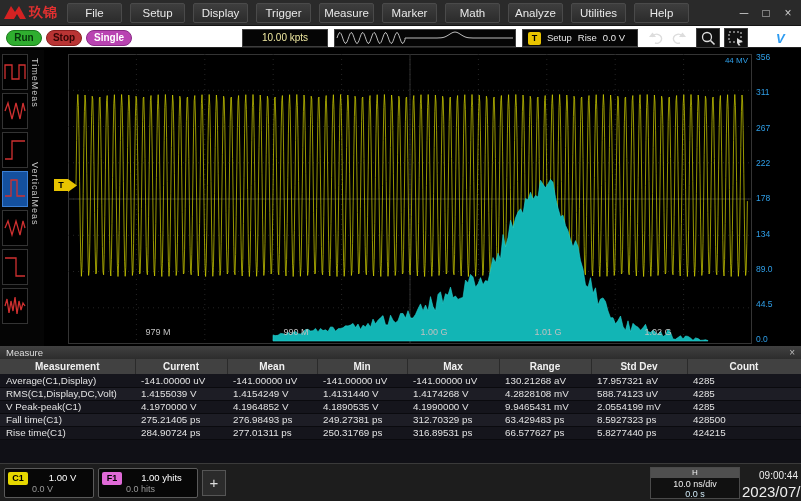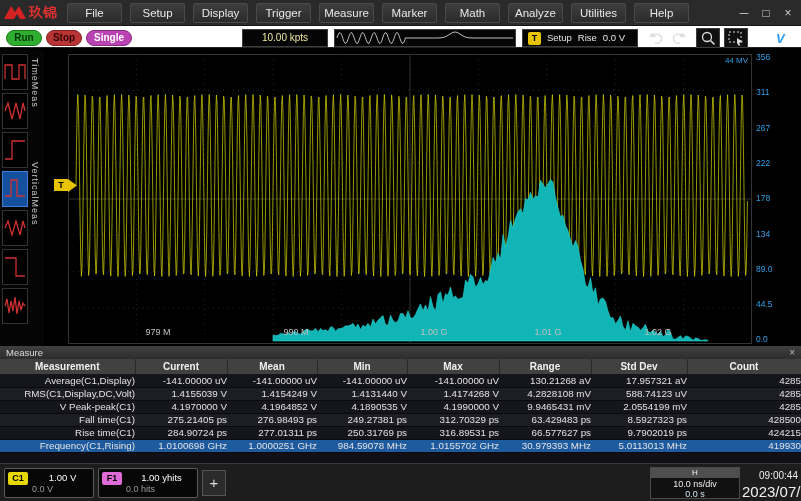--- a/index.html
+++ b/index.html
@@ -45,21 +45,21 @@
 #corner-label{position:absolute;left:648px;top:6px;width:56px;text-align:right;color:#2f9fe8;font-size:8px;}
 #ttag{position:absolute;left:10px;top:129px;width:14px;height:12px;background:#e8c400;color:#000;font-size:9px;font-weight:bold;text-align:center;line-height:12px;}
 #ttag:after{content:"";position:absolute;left:14px;top:2px;border:4px solid transparent;border-left-color:#e8c400;}
 
 
 #measure{position:absolute;left:0;top:346px;width:801px;height:117px;background:#101016;overflow:hidden;}
 #measure-hdr{height:13px;background:linear-gradient(#404040,#2d2d2d);color:#ddd;font-size:9.5px;line-height:13px;padding-left:6px;position:relative;}
 #measure-close{position:absolute;right:6px;top:0;color:#bbb;font-size:10px;line-height:13px;}
 #mtable{border-collapse:collapse;table-layout:fixed;width:801px;}
 #mtable th{background:#414141;color:#f0f0f0;font-size:10px;font-weight:bold;height:15px;border-right:1px solid #2a2a2a;white-space:nowrap;overflow:hidden;}
-#mtable td{font-size:9.8px;color:#e2e2e2;height:13px;padding-left:6px;white-space:nowrap;overflow:hidden;border-bottom:1px solid #0a0a0e;text-align:right;}
+#mtable td{font-size:9.8px;color:#e2e2e2;height:13px;padding-left:6px;white-space:nowrap;overflow:hidden;border-bottom:1px solid #0a0a0e;}
 tr.odd{background:#15151c;}
 tr.even{background:#1d1d25;}
 tr.sel{background:#1e5a9e;}
 td.name{color:#d9b821;}
 
 
 #statusbar{position:absolute;left:0;top:463px;width:801px;height:38px;background:#1d1d1d;border-top:1px solid #3a3a3a;}
 .chwidget{position:absolute;top:4px;height:30px;background:#070707;border:1px solid #5a5a5a;border-radius:2px;}
 .chbadge{position:absolute;left:3px;top:3px;width:20px;height:13px;color:#000;font-size:9px;font-weight:bold;text-align:center;line-height:13px;border-radius:2px;}
 .chline1{margin:3px 0 0 27px;font-size:9.5px;color:#fff;text-align:center;}
@@ -288,32 +288,22 @@
             <td>8.5927323 ps</td>
             <td>428500</td>
           </tr>
           <tr class="odd">
             <td class="name">Rise time(C1)</td>
             <td>284.90724 ps</td>
             <td>277.01311 ps</td>
             <td>250.31769 ps</td>
             <td>316.89531 ps</td>
             <td>66.577627 ps</td>
-            <td>9.7902019 ps</td>
+            <td>5.8277440 ps</td>
             <td>424215</td>
-          </tr>
-          <tr class="sel">
-            <td class="name">Frequency(C1,Rising)</td>
-            <td>1.0100698 GHz</td>
-            <td>1.0000251 GHz</td>
-            <td>984.59078 MHz</td>
-            <td>1.0155702 GHz</td>
-            <td>30.979393 MHz</td>
-            <td>5.0113013 MHz</td>
-            <td>419930</td>
           </tr>
         </tbody>
     </table>
   </div>
 
   <div id="statusbar">
     <div id="add-btn">+</div>
     <div id="hbox">
       <div id="hbox-hdr">H</div>
       <div id="hbox-scale">10.0 ns/div</div>

